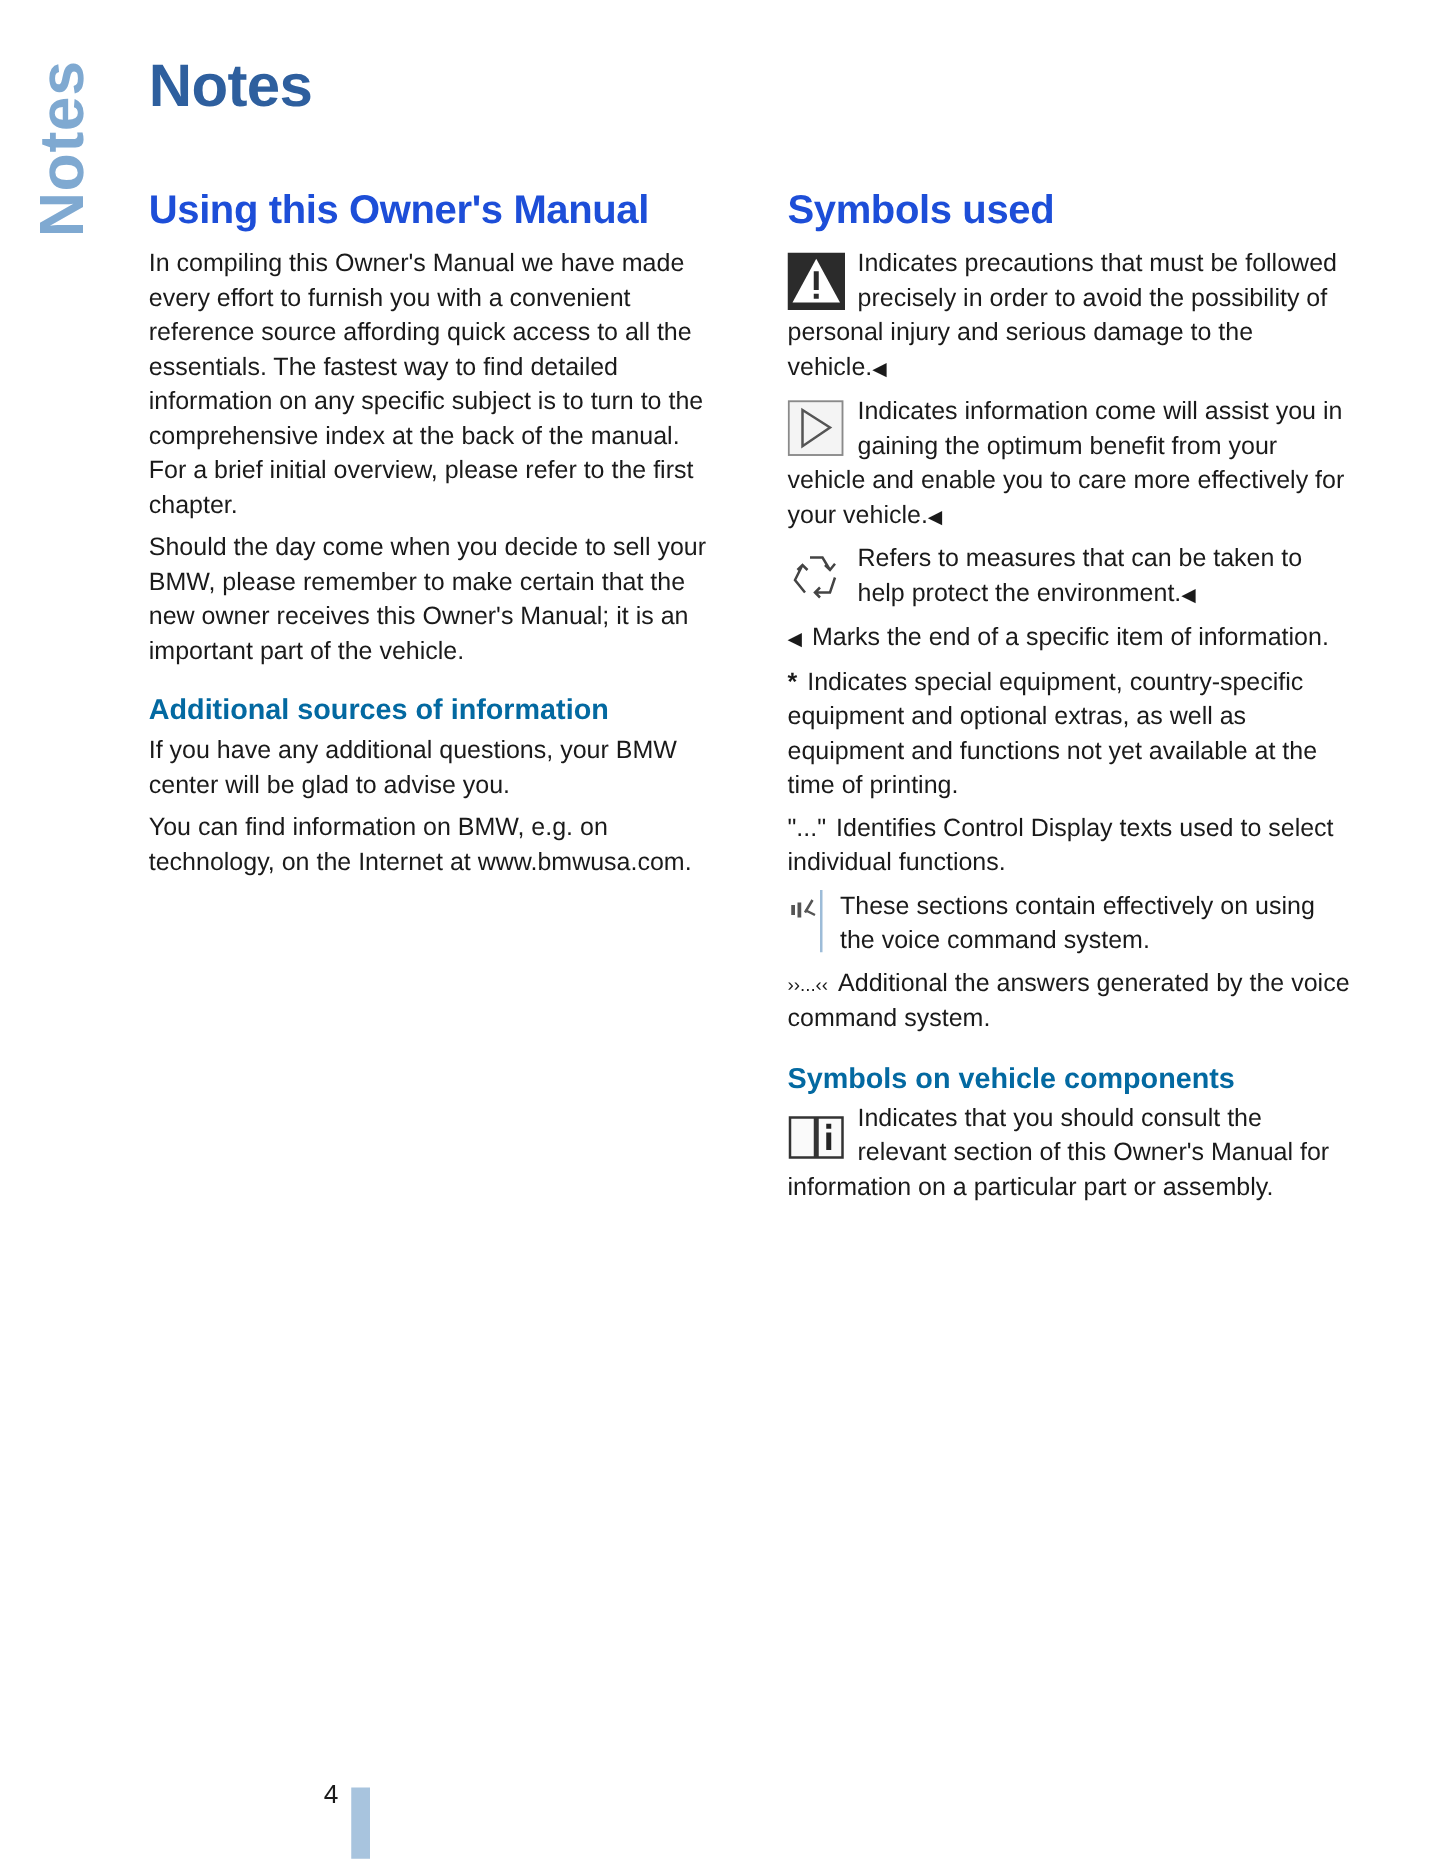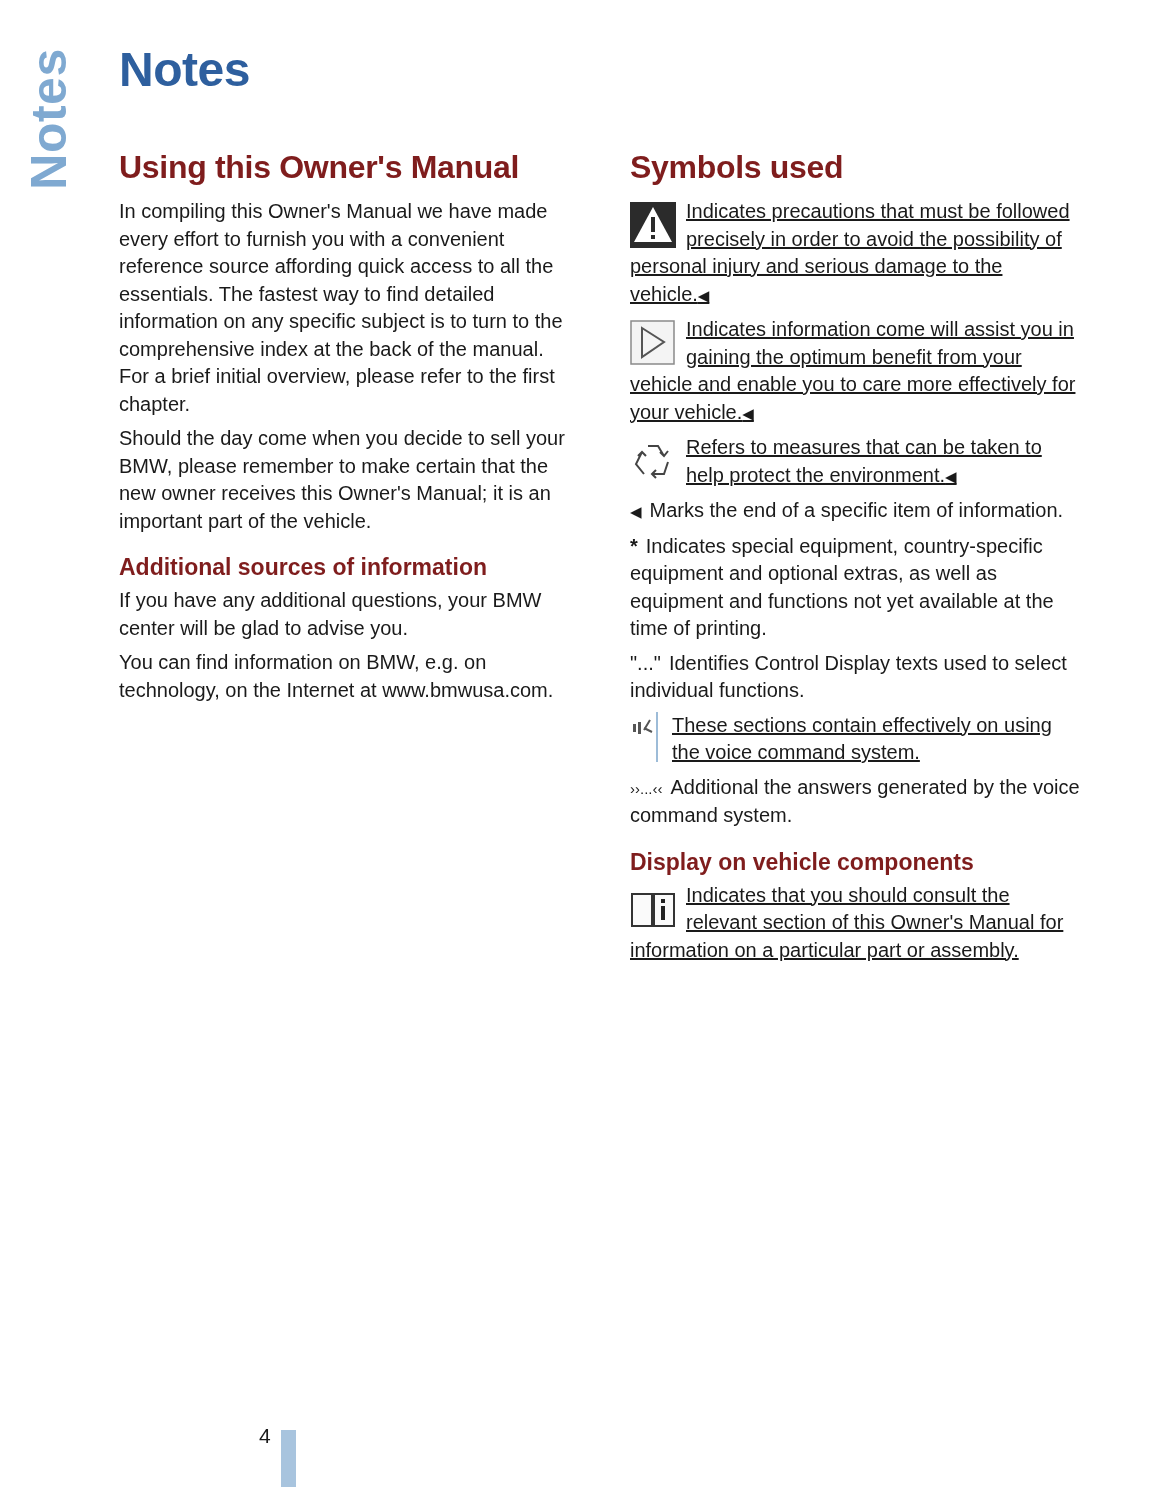--- a/index.html
+++ b/index.html
@@ -5,24 +5,24 @@
   html, body { margin:0; padding:0; background:#ffffff; }
   body { width:1165px; height:1487px; position:relative; overflow:hidden;
          font-family:"Liberation Sans", sans-serif; color:#1a1a1a; }
   .side-tab { position:absolute; left:26px; top:52px; width:46px; height:134px; }
   .side-tab span { position:absolute; left:50%; top:50%; transform:translate(-50%,-50%) rotate(-90deg);
        font-weight:bold; font-size:50px; color:#7fa9d1; white-space:nowrap; letter-spacing:0.5px; }
   .page-title { position:absolute; left:119px; top:42px; margin:0; font-size:48px; font-weight:bold; color:#2e5f9e; letter-spacing:-0.5px; }
   .col { position:absolute; top:148px; width:455px; }
   .col-left { left:119px; }
   .col-right { left:630px; }
-  h2 { margin:0 0 12px 0; font-size:32px; font-weight:bold; color:#7f1d1d; letter-spacing:-0.3px; line-height:38px; }
-  h3 { margin:18px 0 6px 0; font-size:23px; font-weight:bold; color:#7f1d1d; line-height:28px; }
+  h2 { margin:0 0 12px 0; font-size:32px; font-weight:bold; color:#1d4ed8; letter-spacing:-0.3px; line-height:38px; }
+  h3 { margin:18px 0 6px 0; font-size:23px; font-weight:bold; color:#0369a1; line-height:28px; }
   p { margin:0 0 7px 0; font-size:20px; line-height:27.5px; }
-  .sym { margin:0 0 7px 0; font-size:20px; line-height:27.5px;text-decoration:underline; }
+  .sym { margin:0 0 7px 0; font-size:20px; line-height:27.5px; }
   .sym .ico { float:left; width:46px; height:46px; margin:4px 10px 0 0; }
   .sym .ico svg { width:100%; height:100%; }
   .sym.voice .ico { width:30px; height:50px; margin:0 12px 0 0; }
   .inline-marker { display:inline-block; margin-right:8px; }
   .end-mark { font-size:15px; }
   .page-num { position:absolute; left:259px; top:1424px; font-size:21px; color:#1a1a1a; }
   .page-bar { position:absolute; left:281px; top:1430px; width:15px; height:57px; background:#a8c4de; }
 </style>
 </head>
 <body>
@@ -91,21 +91,21 @@
           <rect x="3" y="12" width="3" height="8" fill="#555"></rect>
           <rect x="8" y="10" width="3" height="12" fill="#555"></rect>
           <path d="M14 18 L20 8 M14 16 L22 20" stroke="#555" stroke-width="2" fill="none"></path>
         </svg>
     </span>
     <span>These sections contain effectively on using the voice command system.</span>
   </div>
 
   <p><span class="inline-marker" style="font-size:15px">››...‹‹</span><span>Additional the answers generated by the voice command system.</span></p>
 
-  <h3>Display on vehicle components</h3>
+  <h3>Symbols on vehicle components</h3>
   <div class="sym">
     <span class="ico">
       <svg viewBox="0 0 46 46">
           <path d="M2 8 L22 8 L22 40 L2 40 Z M24 8 L44 8 L44 40 L24 40 Z" fill="#fafafa" stroke="#333" stroke-width="2"></path>
           <rect x="31" y="13" width="4" height="4" fill="#222"></rect>
           <rect x="31" y="20" width="4" height="14" fill="#222"></rect>
         </svg>
     </span>
     <span>Indicates that you should consult the relevant section of this Owner's Manual for information on a particular part or assembly.</span>
   </div>

